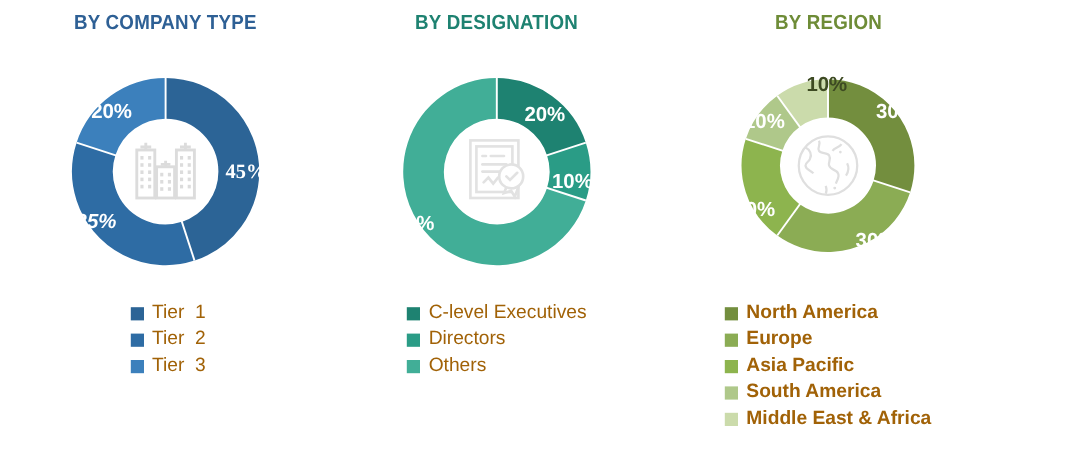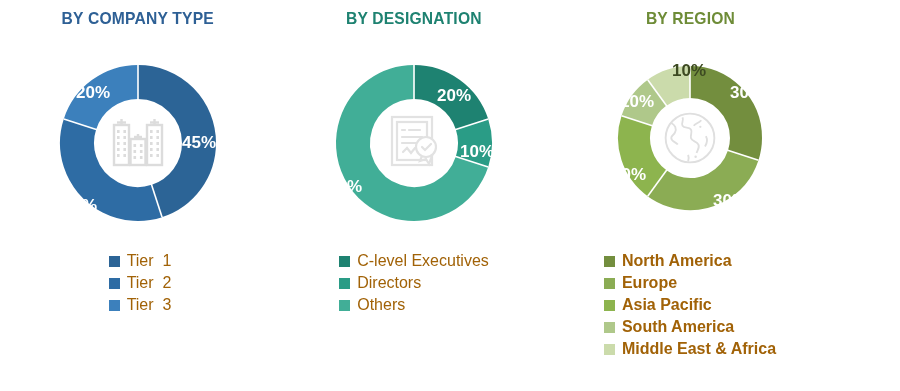--- a/index.html
+++ b/index.html
@@ -154,22 +154,22 @@
             <rect x="27.5" y="35" width="2.6" height="3"></rect>
               <rect x="33.9" y="35" width="2.6" height="3"></rect>
             <rect x="27.5" y="41" width="2.6" height="3"></rect>
               <rect x="33.9" y="41" width="2.6" height="3"></rect>
             <rect x="27.5" y="47" width="2.6" height="3"></rect>
               <rect x="33.9" y="47" width="2.6" height="3"></rect>
           </g>
         </svg>
       </div>
 
-      <div class="slice-label" style="left:176px; top:110px;">45%</div>
-      <div class="slice-label" style="left:57px; top:173px;">35%</div>
+      <div class="slice-label" style="left:182px; top:110px;font-family:Liberation Serif, serif;">45%</div>
+      <div class="slice-label" style="left:57px; top:152px;font-style:italic;">35%</div>
       <div class="slice-label" style="left:70px; top:60px;">20%</div>
     </div>
 
     <div class="legend lg-company">
       <div class="legend-row">
         <span class="legend-swatch" style="background:#2C6496;"></span>
         <span class="legend-label">Tier  1</span>
       </div>
       <div class="legend-row">
         <span class="legend-swatch" style="background:#2E6CA4;"></span>

